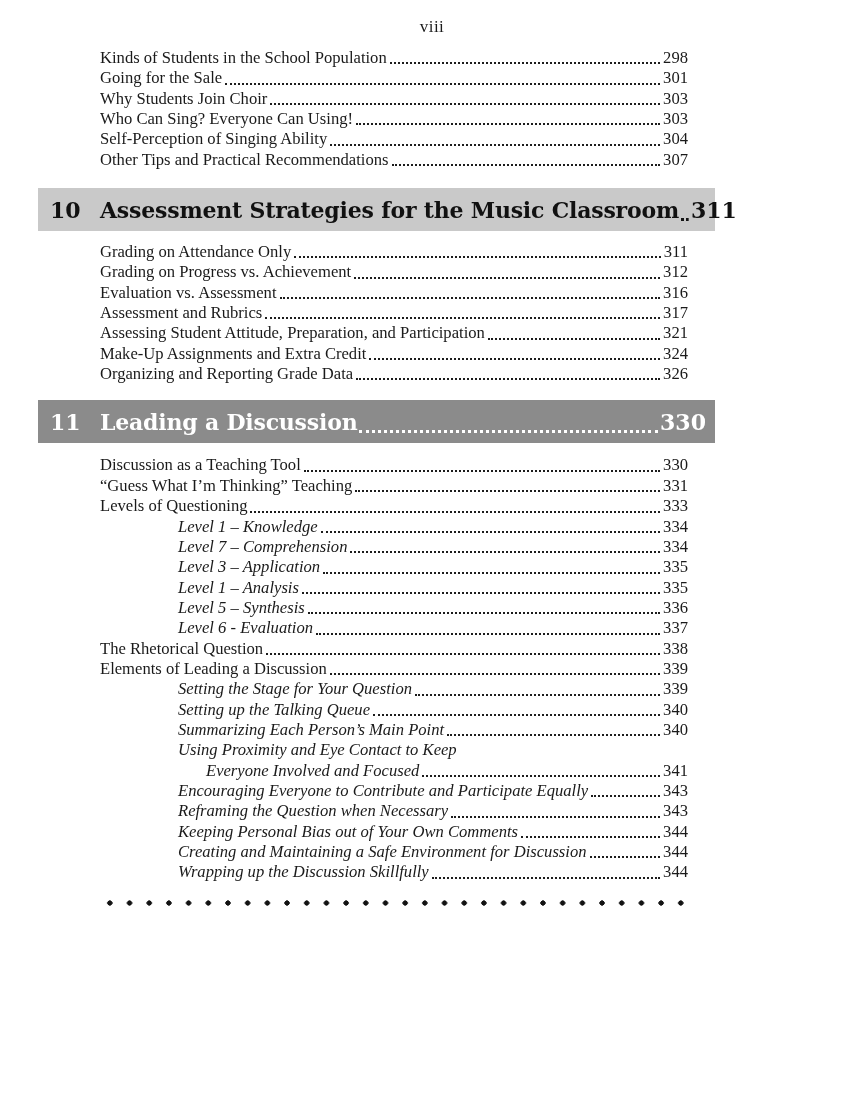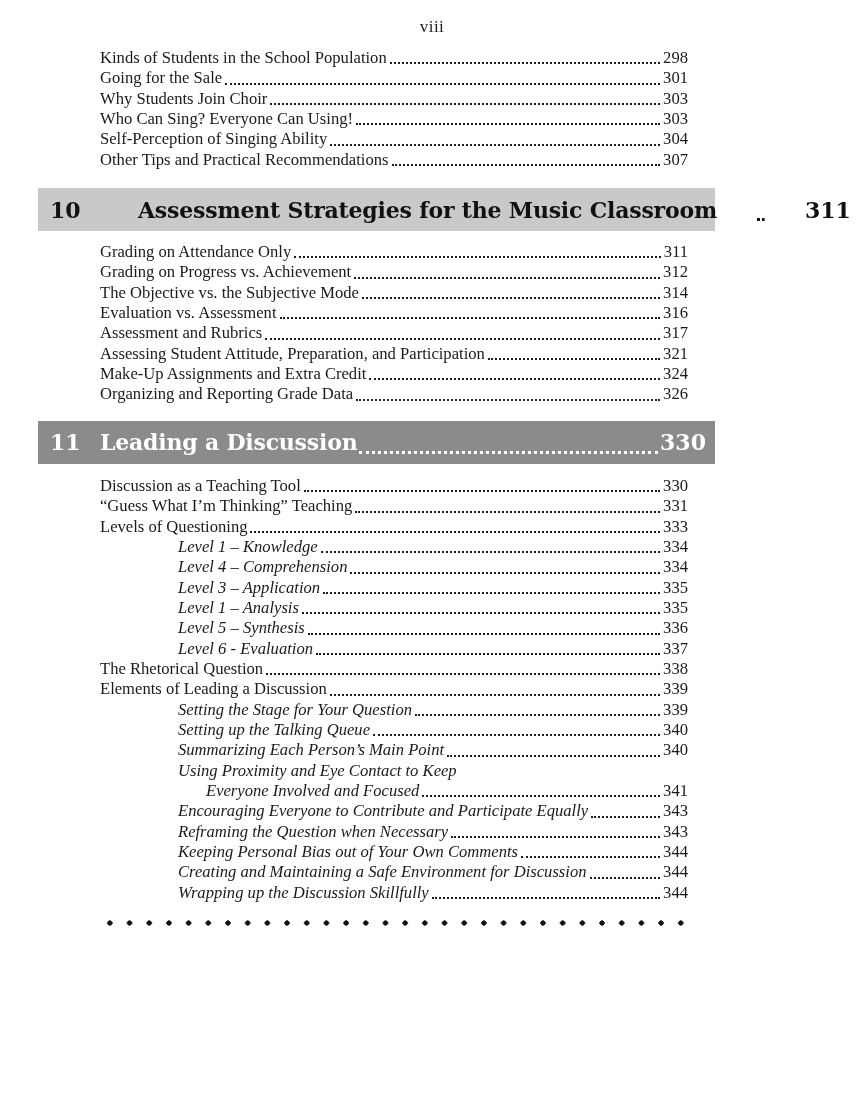--- a/index.html
+++ b/index.html
@@ -51,21 +51,21 @@
   .chapter .num { flex: 0 0 62px; padding-left: 12px; }
   .chapter .t { white-space: nowrap; letter-spacing: -.2px; }
   .chapter .leader {
     border-bottom: 3px dotted #141414;
     margin: 0 2px 10px 2px;
   }
   .chapter .pnum { padding-right: 9px; }
   .chapter.dark { background: #8b8b8b; color: #ffffff; }
   .chapter.dark .leader { border-bottom-color: #ffffff; }
 
-  .mt-bar1 { margin-top: 18px; gap: 38px; }
+  .mt-bar1 { margin-top: 18px; }
   .mt-g2   { margin-top: 11px; }
   .mt-bar2 { margin-top: 16px; }
   .mt-g3   { margin-top: 12px; }
 
   
   .dots-sep {
     margin: 15px 74px 0 100px;
     height: 10px;
     background-image: radial-gradient(circle, #121212 2.4px, transparent 2.9px);
     background-size: 19.7px 10px;
@@ -127,25 +127,20 @@
           <span class="t">Grading on Attendance Only</span>
           <span class="leader"></span>
           <span class="pnum">311</span>
         </div>
       <div class="row">
           <span class="t">Grading on Progress vs. Achievement</span>
           <span class="leader"></span>
           <span class="pnum">312</span>
         </div>
       <div class="row">
-          <span class="t">The Objective vs. the Subjective Mode</span>
-          <span class="leader"></span>
-          <span class="pnum">314</span>
-        </div>
-      <div class="row">
           <span class="t">Evaluation vs. Assessment</span>
           <span class="leader"></span>
           <span class="pnum">316</span>
         </div>
       <div class="row">
           <span class="t">Assessment and Rubrics</span>
           <span class="leader"></span>
           <span class="pnum">317</span>
         </div>
       <div class="row">
@@ -187,21 +182,21 @@
           <span class="t">Levels of Questioning</span>
           <span class="leader"></span>
           <span class="pnum">333</span>
         </div>
       <div class="row sub">
           <span class="t">Level 1 – Knowledge</span>
           <span class="leader"></span>
           <span class="pnum">334</span>
         </div>
       <div class="row sub">
-          <span class="t">Level 4 – Comprehension</span>
+          <span class="t">Level 7 – Comprehension</span>
           <span class="leader"></span>
           <span class="pnum">334</span>
         </div>
       <div class="row sub">
           <span class="t">Level 3 – Application</span>
           <span class="leader"></span>
           <span class="pnum">335</span>
         </div>
       <div class="row sub">
           <span class="t">Level 1 – Analysis</span>

